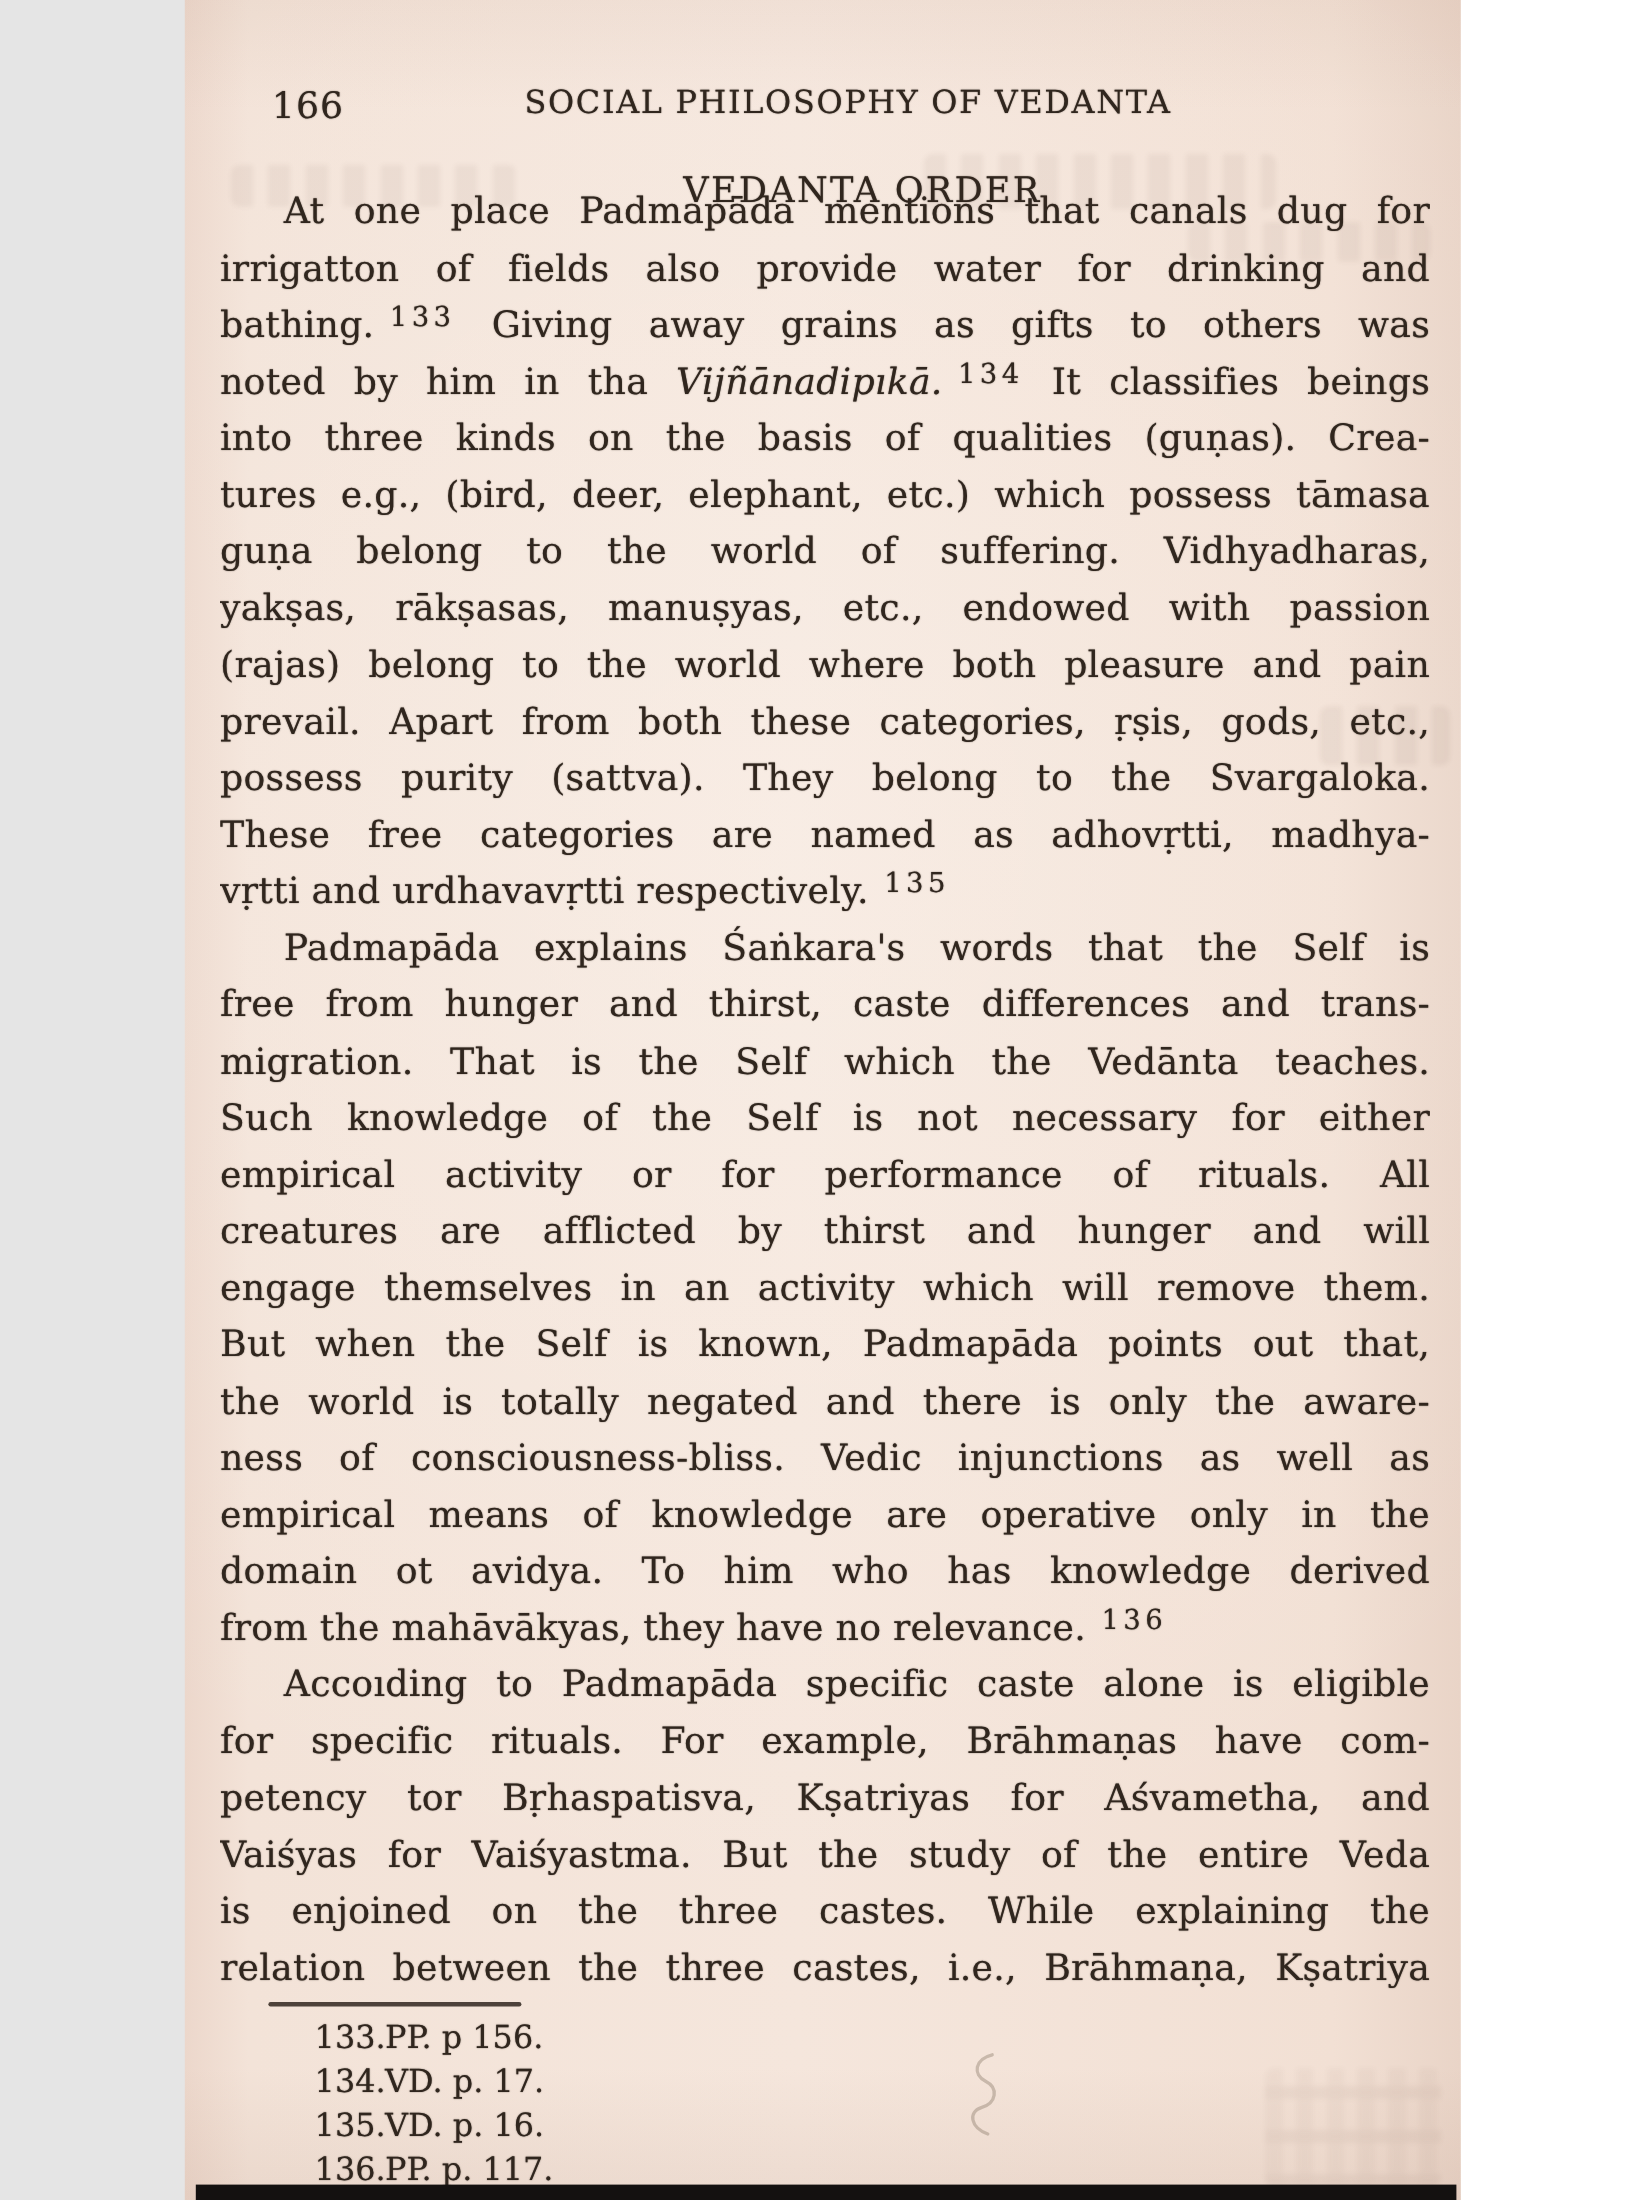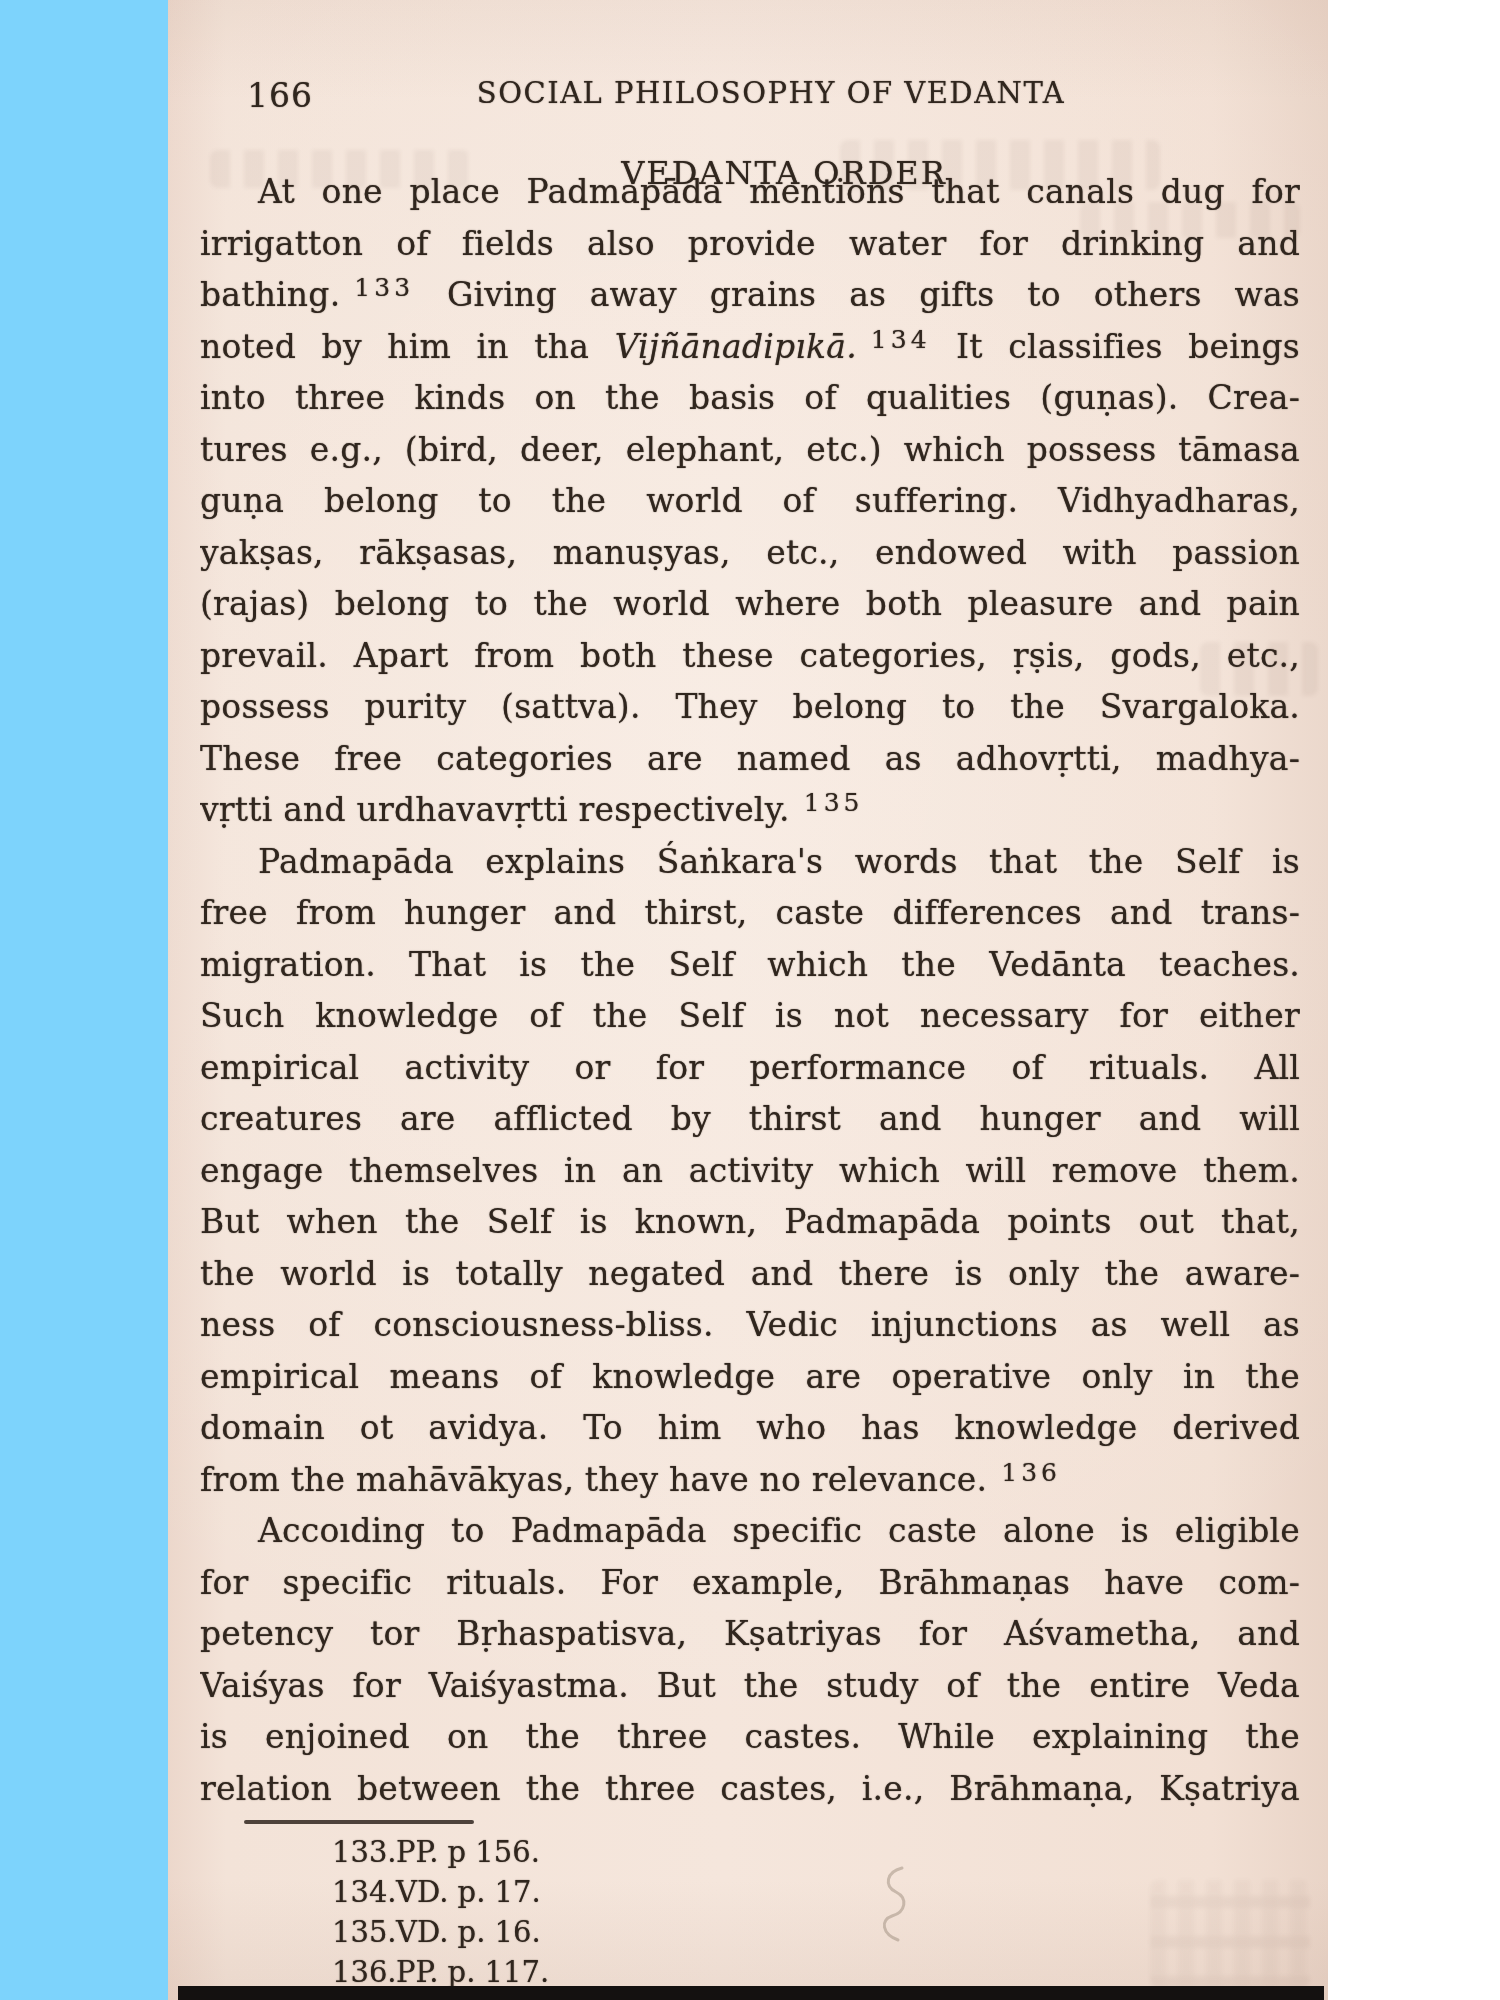--- a/index.html
+++ b/index.html
@@ -1,17 +1,17 @@
 <!DOCTYPE html>
 <html><head>
 <meta charset="utf-8">
 <style>
   html,body{margin:0;padding:0;background:#ffffff;}
   body{width:1500px;height:2000px;overflow:hidden;font-family:"DejaVu Serif", serif;}
-  .stage{position:relative;width:1208px;height:2000px;background:#7dd3fc;}
+  .stage{position:relative;width:1208px;height:2000px;background:#e5e5e5;}
 
   .page{
     position:absolute;left:168px;top:0;width:1160px;height:2000px;overflow:hidden;
     color:var(--ink,#30261e);
     background:
       radial-gradient(130% 80% at 46% 38%, rgba(255,252,248,0.30), rgba(0,0,0,0) 62%),
       linear-gradient(180deg, rgba(186,148,128,0.10) 0%, rgba(0,0,0,0) 5%, rgba(0,0,0,0) 94%, rgba(168,130,110,0.12) 100%),
       linear-gradient(90deg, #ecd7cb 0%, #f3e3d8 5%, #f5e6dc 48%, #f2e0d4 90%, #e9d4c7 100%);
     text-shadow:0 0 1.2px rgba(44,34,26,0.75);
   }
@@ -28,21 +28,21 @@
   .line::after{content:"";display:inline-block;width:100%;height:0;}
   .line.nj{text-align:left;}
   .line.nj::after{content:none;}
   .line.ind{text-indent:58px;}
   .line em{font-style:italic;}
   .sup{font-size:25px;vertical-align:10px;letter-spacing:4px;margin-left:14px;line-height:0;}
 
   .fnsep{position:absolute;left:76px;top:1820px;width:230px;height:4px;
     background:var(--ink,#2e241c);opacity:.85;border-radius:2px;}
   .footnotes{position:absolute;left:118px;top:1832px;font-size:29px;}
-  .fnrow{display:flex;height:40px;line-height:40px;margin-left:46px;}
+  .fnrow{display:flex;height:40px;line-height:40px;}
   .fnnum{width:64px;flex:0 0 64px;}
 
   .bottombar{position:absolute;left:10px;top:1986px;width:1146px;height:14px;
     background:var(--bar,#141110);}
 
   
   .ghost{position:absolute;opacity:0.075;filter:blur(2.2px);border-radius:8px;pointer-events:none;
     background:repeating-linear-gradient(90deg, rgba(80,52,40,0.75) 0 20px, rgba(0,0,0,0) 20px 34px);}
   .ghost.multiline{background:
     repeating-linear-gradient(0deg, rgba(80,52,40,0.65) 0 12px, rgba(0,0,0,0) 12px 40px),

